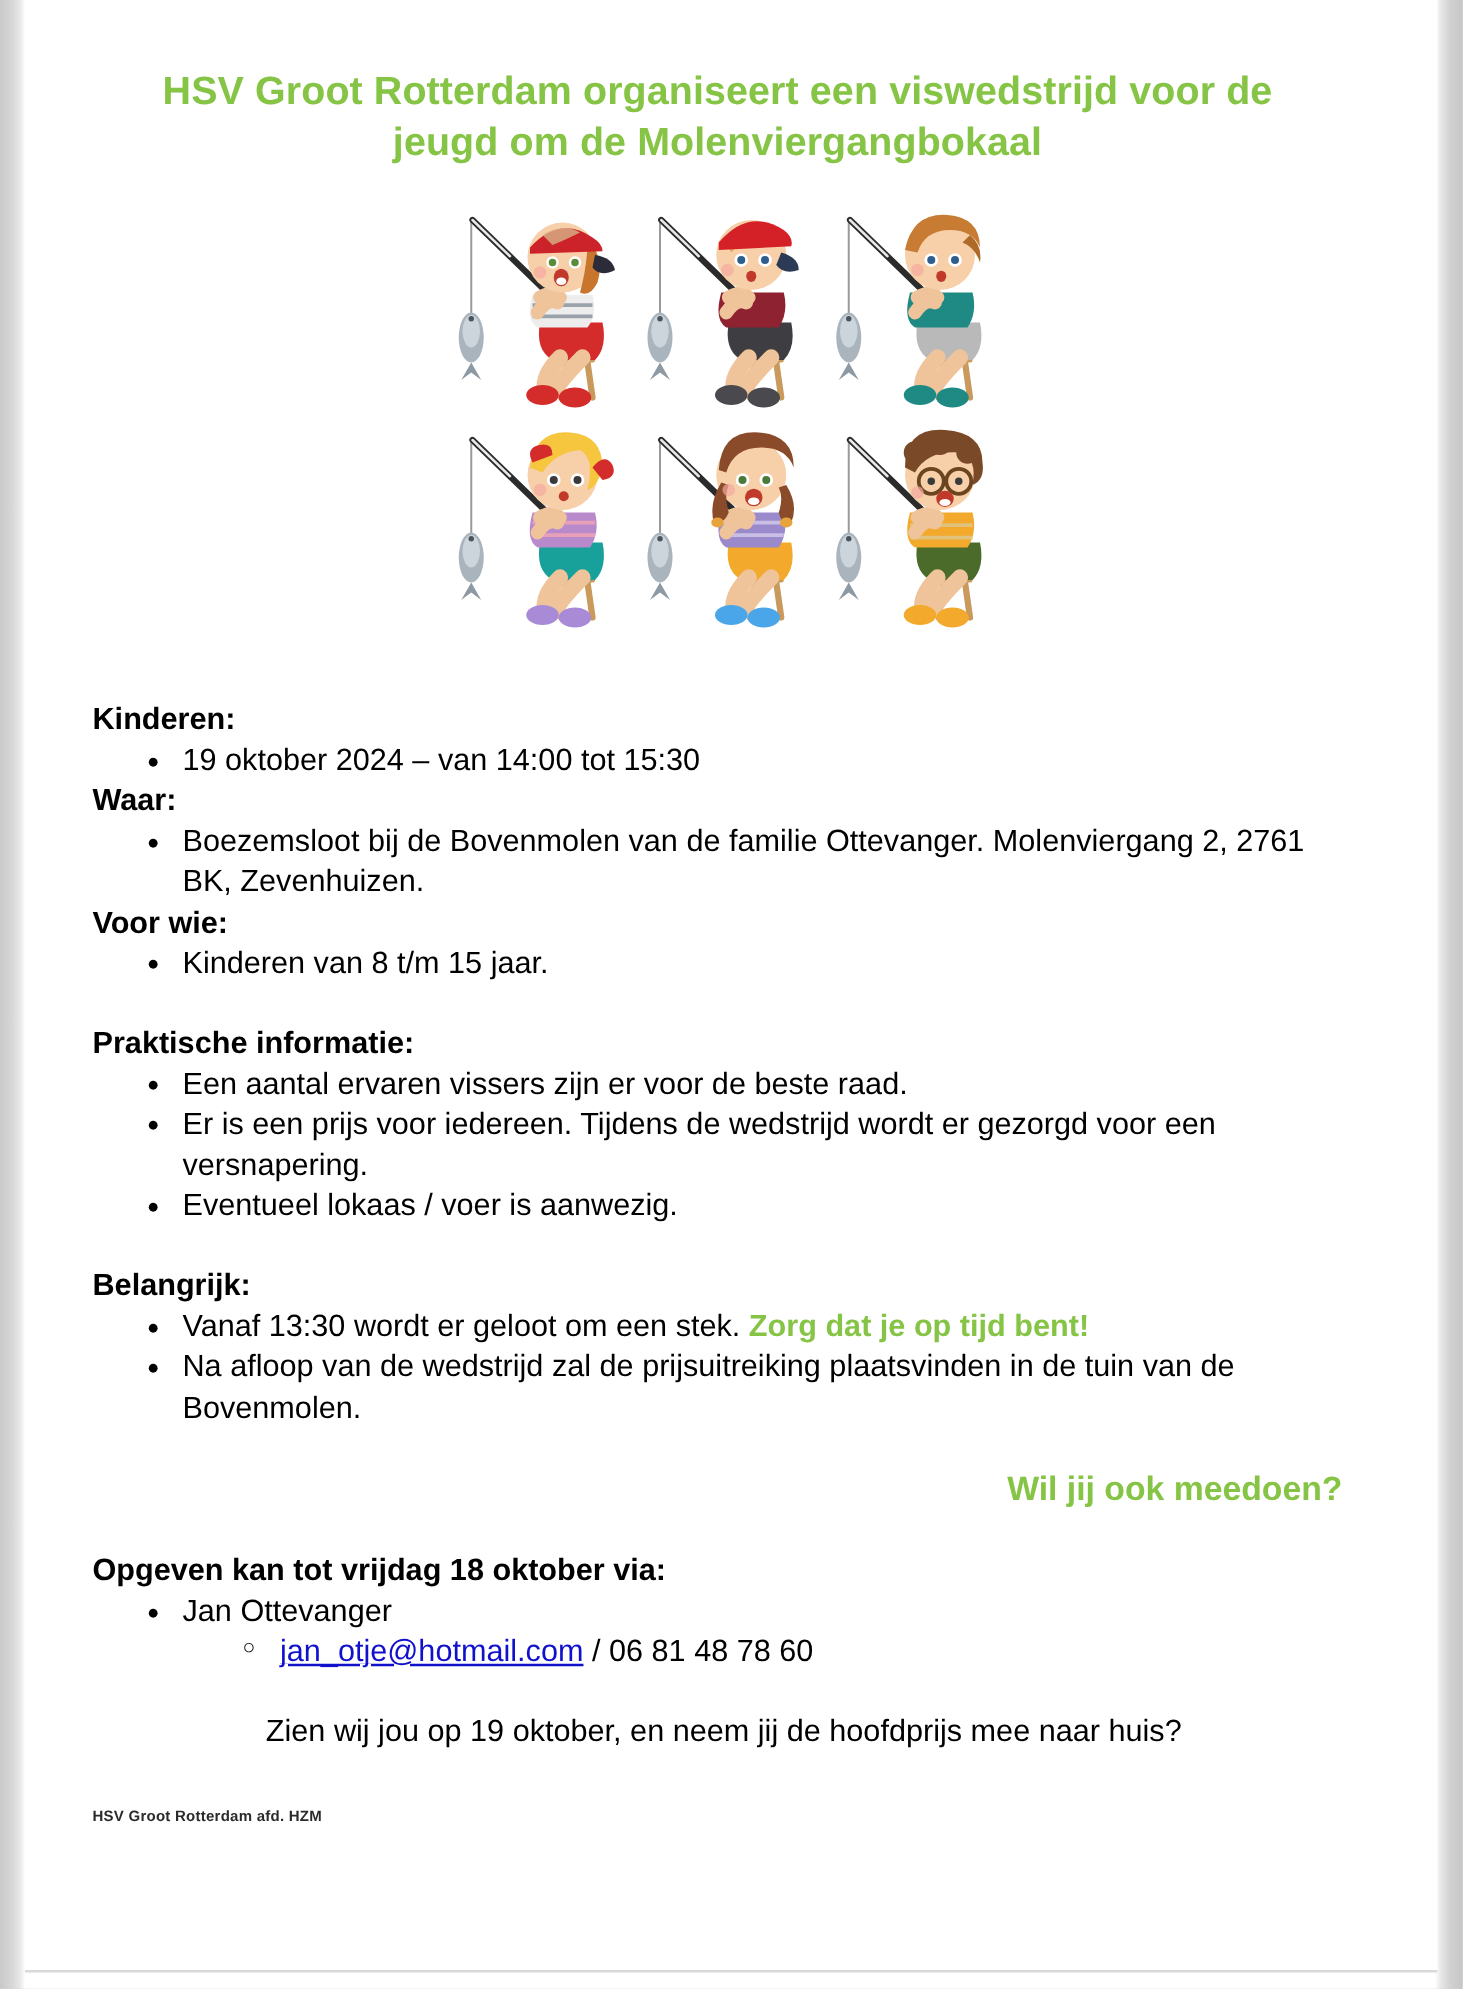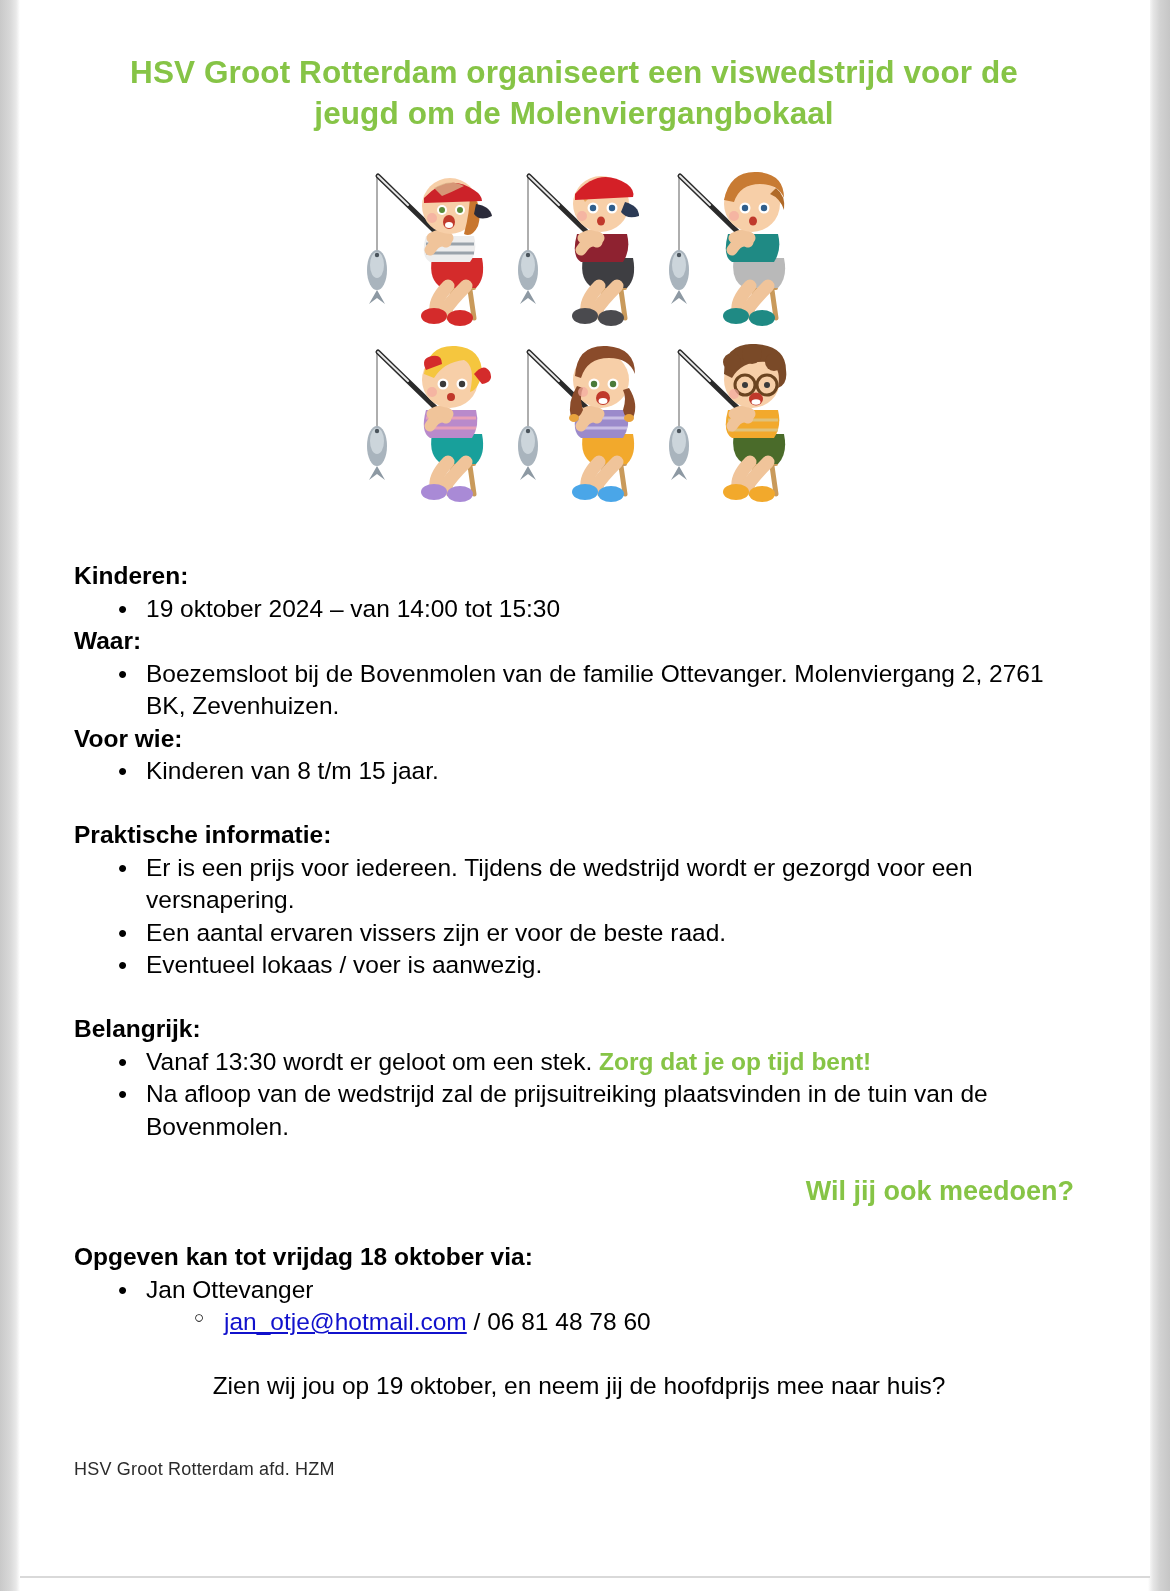--- a/index.html
+++ b/index.html
@@ -130,24 +130,25 @@
     color: #1111CC;
     text-decoration: underline;
   }
   .closing-line {
     text-align: center;
     font-weight: normal;
     font-size: 24.5px;
     padding-left: 10px;
   }
   .footer-note {
-    margin-top: 56px;
-    font-size: 18px;
+    margin-top: 44px;
+    font-size: 12px;
     color: #2b2b2b;
     letter-spacing: 0.2px;
+    font-weight: bold;
   }
 </style>
 </head>
 <body>
 
 <div id="viewport">
   <div id="page">
     <div id="content">
 
       <h1 class="doc-title">
@@ -399,22 +400,22 @@
 
         <div class="sec-head">Voor wie:</div>
         <ul class="bullets">
           <li>Kinderen van 8 t/m 15 jaar.</li>
         </ul>
 
         <div class="gap-block"></div>
 
         <div class="sec-head">Praktische informatie:</div>
         <ul class="bullets">
+          <li>Een aantal ervaren vissers zijn er voor de beste raad.</li>
           <li>Er is een prijs voor iedereen. Tijdens de wedstrijd wordt er gezorgd voor een versnapering.</li>
-          <li>Een aantal ervaren vissers zijn er voor de beste raad.</li>
           <li>Eventueel lokaas / voer is aanwezig.</li>
         </ul>
 
         <div class="gap-block"></div>
 
         <div class="sec-head">Belangrijk:</div>
         <ul class="bullets">
           <li><span>Vanaf 13:30 wordt er geloot om een stek. </span><span class="green-emph">Zorg dat je op tijd bent!</span></li>
           <li>Na afloop van de wedstrijd zal de prijsuitreiking plaatsvinden in de tuin van de Bovenmolen.</li>
         </ul>

